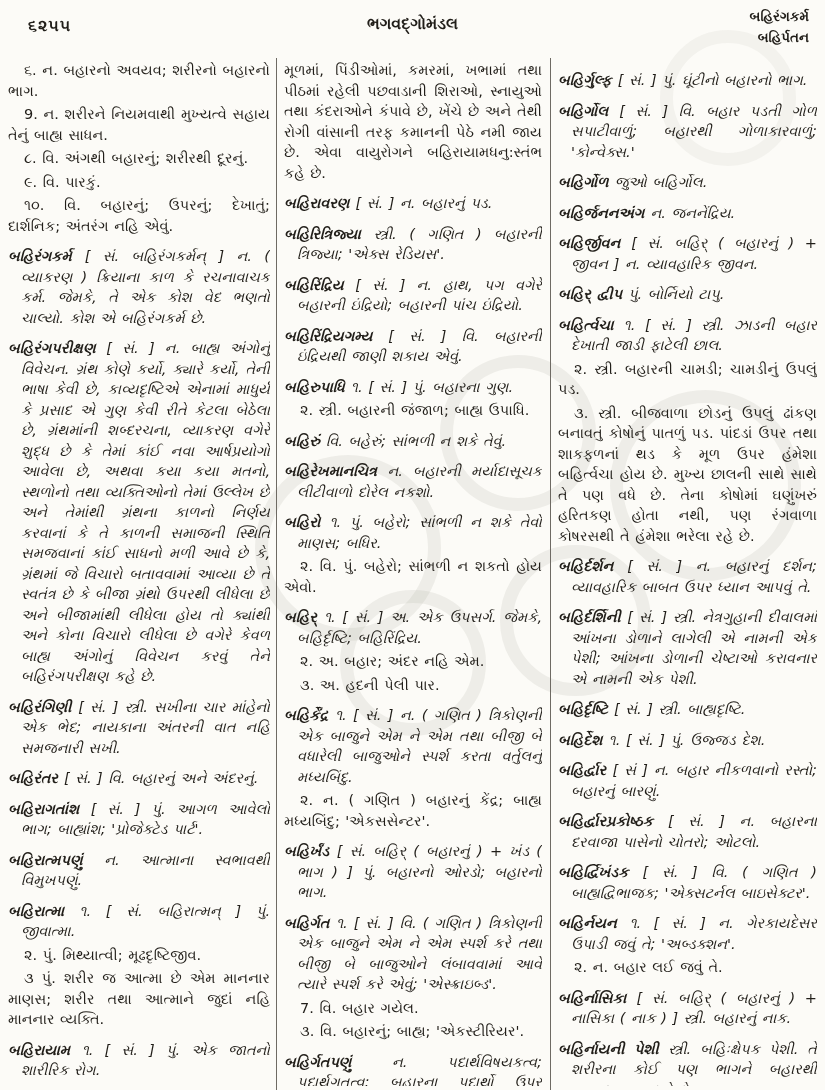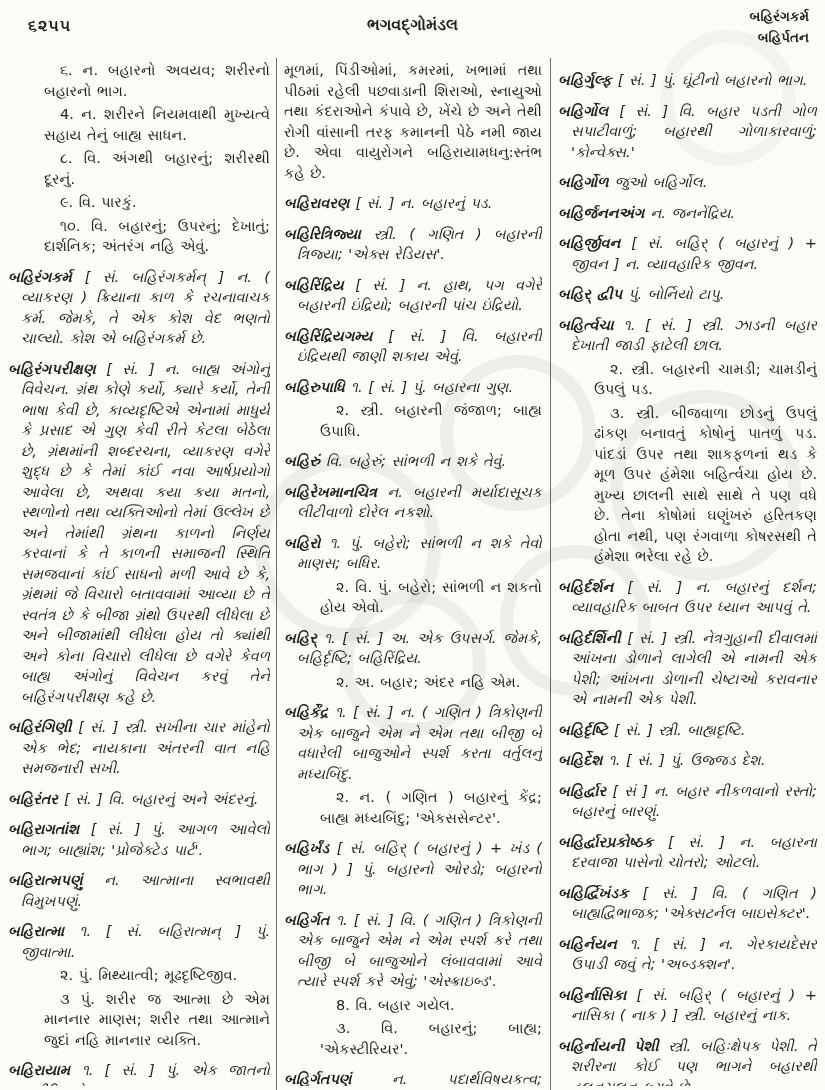--- a/index.html
+++ b/index.html
@@ -29,21 +29,21 @@
   .r5 { left: 500px; top: 545px; width: 125px; height: 125px; }
   .r6 { left: 660px; top: 30px;  width: 110px; height: 110px; border-color: rgba(168,165,156,0.10); }
 
   header { position: absolute; left: 0; top: 0; width: 100%; height: 56px; z-index: 2; }
   .pagenum {
     position: absolute; left: 28px; top: 16px;
     font-size: 16px; font-weight: bold; letter-spacing: 1px;
   }
   .title {
     position: absolute; left: 0; right: 0; top: 15px;
-    text-align: center; font-size: 16px; font-weight: bold;
+    text-align: center; font-size: 16px; font-weight: bold; font-family: Liberation Mono, monospace;
   }
   .guide {
     position: absolute; right: 16px; top: 6px;
     text-align: right; font-size: 13.5px; font-weight: bold; line-height: 21px;
   }
   .guide span { display: block; }
 
   .divider {
     position: absolute; top: 58px; bottom: 0; width: 1px;
     background: #6e6a63; z-index: 2;
@@ -60,21 +60,21 @@
   .c3 { left: 558px; width: 259px; }
 
   p.block {
     margin: 0 0 3px 0;
     font-size: 14.5px;
     line-height: 20.5px;
     text-align: justify;
     word-spacing: 1px;
   }
   p.entry { padding-left: 13px; text-indent: -13px; margin-top: 10px; font-style: italic; }
-  p.sub   { text-indent: 16px; margin-left: 36px; }
+  p.sub   { text-indent: 16px; }
   p.cont  { text-indent: 0; }
   .hw { font-weight: bold; }
 </style>
 </head>
 <body>
 
 <div class="page">
   <div class="ring r1"></div>
   <div class="ring r2"></div>
   <div class="ring r3"></div>
@@ -89,21 +89,21 @@
       <span>બહિરંગકર્મ</span>
       <span>બહિર્પતન</span>
     </span>
   </header>
 
   <div class="divider d1"></div>
   <div class="divider d2"></div>
 
   <div class="col c1">
       <p class="block sub">૬. ન. બહારનો અવયવ; શરીરનો બહારનો ભાગ.</p>
-      <p class="block sub">4. ન. શરીરને નિયમવાથી મુખ્યત્વે સહાય તેનું બાહ્ય સાધન.</p>
+      <p class="block sub">9. ન. શરીરને નિયમવાથી મુખ્યત્વે સહાય તેનું બાહ્ય સાધન.</p>
       <p class="block sub">૮. વિ. અંગથી બહારનું; શરીરથી દૂરનું.</p>
       <p class="block sub">૯. વિ. પારકું.</p>
       <p class="block sub">૧૦. વિ. બહારનું; ઉપરનું; દેખાતું; દાર્શનિક; અંતરંગ નહિ એવું.</p>
       <p class="block entry"><b class="hw">બહિરંગકર્મ </b>[ સં. બહિરંગકર્મન્ ] ન. ( વ્યાકરણ ) ક્રિયાના કાળ કે રચનાવાચક કર્મ. જેમકે, તે એક કોશ વેદ ભણતો ચાલ્યો. કોશ એ બહિરંગકર્મ છે.</p>
       <p class="block entry"><b class="hw">બહિરંગપરીક્ષણ </b>[ સં. ] ન. બાહ્ય અંગોનું વિવેચન. ગ્રંથ કોણે કર્યો, ક્યારે કર્યો, તેની ભાષા કેવી છે, કાવ્યદૃષ્ટિએ એનામાં માધુર્ય કે પ્રસાદ એ ગુણ કેવી રીતે કેટલા બેઠેલા છે, ગ્રંથમાંની શબ્દરચના, વ્યાકરણ વગેરે શુદ્ધ છે કે તેમાં કાંઈ નવા આર્ષપ્રયોગો આવેલા છે, અથવા કયા કયા મતનો, સ્થળોનો તથા વ્યક્તિઓનો તેમાં ઉલ્લેખ છે અને તેમાંથી ગ્રંથના કાળનો નિર્ણય કરવાનાં કે તે કાળની સમાજની સ્થિતિ સમજવાનાં કાંઈ સાધનો મળી આવે છે કે, ગ્રંથમાં જે વિચારો બતાવવામાં આવ્યા છે તે સ્વતંત્ર છે કે બીજા ગ્રંથો ઉપરથી લીધેલા છે અને બીજામાંથી લીધેલા હોય તો ક્યાંથી અને કોના વિચારો લીધેલા છે વગેરે કેવળ બાહ્ય અંગોનું વિવેચન કરવું તેને બહિરંગપરીક્ષણ કહે છે.</p>
       <p class="block entry"><b class="hw">બહિરંગિણી </b>[ સં. ] સ્ત્રી. સખીના ચાર માંહેનો એક ભેદ; નાયકાના અંતરની વાત નહિ સમજનારી સખી.</p>
       <p class="block entry"><b class="hw">બહિરંતર </b>[ સં. ] વિ. બહારનું અને અંદરનું.</p>
       <p class="block entry"><b class="hw">બહિરાગતાંશ </b>[ સં. ] પું. આગળ આવેલો ભાગ; બાહ્યાંશ; 'પ્રોજેક્ટેડ પાર્ટ'.</p>
       <p class="block entry"><b class="hw">બહિરાત્મપણું </b>ન. આત્માના સ્વભાવથી વિમુખપણું.</p>
       <p class="block entry"><b class="hw">બહિરાત્મા </b>૧. [ સં. બહિરાત્મન્ ] પું. જીવાત્મા.</p>
@@ -118,25 +118,26 @@
       <p class="block entry"><b class="hw">બહિરિંદ્રિય </b>[ સં. ] ન. હાથ, પગ વગેરે બહારની ઇંદ્રિયો; બહારની પાંચ ઇંદ્રિયો.</p>
       <p class="block entry"><b class="hw">બહિરિંદ્રિયગમ્ય </b>[ સં. ] વિ. બહારની ઇંદ્રિયથી જાણી શકાય એવું.</p>
       <p class="block entry"><b class="hw">બહિરુપાધિ </b>૧. [ સં. ] પું. બહારના ગુણ.</p>
       <p class="block sub">૨. સ્ત્રી. બહારની જંજાળ; બાહ્ય ઉપાધિ.</p>
       <p class="block entry"><b class="hw">બહિરું </b>વિ. બહેરું; સાંભળી ન શકે તેવું.</p>
       <p class="block entry"><b class="hw">બહિરેખમાનચિત્ર </b>ન. બહારની મર્યાદાસૂચક લીટીવાળો દોરેલ નકશો.</p>
       <p class="block entry"><b class="hw">બહિરો </b>૧. પું. બહેરો; સાંભળી ન શકે તેવો માણસ; બધિર.</p>
       <p class="block sub">૨. વિ. પું. બહેરો; સાંભળી ન શકતો હોય એવો.</p>
       <p class="block entry"><b class="hw">બહિર્ </b>૧. [ સં. ] અ. એક ઉપસર્ગ. જેમકે, બહિર્દૃષ્ટિ; બહિરિંદ્રિય.</p>
       <p class="block sub">૨. અ. બહાર; અંદર નહિ એમ.</p>
+      <p class="block sub">૩. અ. હદની પેલી પાર.</p>
       <p class="block entry"><b class="hw">બહિર્કેંદ્ર </b>૧. [ સં. ] ન. ( ગણિત ) ત્રિકોણની એક બાજુને એમ ને એમ તથા બીજી બે વધારેલી બાજુઓને સ્પર્શ કરતા વર્તુલનું મધ્યબિંદુ.</p>
       <p class="block sub">૨. ન. ( ગણિત ) બહારનું કેંદ્ર; બાહ્ય મધ્યબિંદુ; 'એકસસેન્ટર'.</p>
       <p class="block entry"><b class="hw">બહિર્ખંડ </b>[ સં. બહિર્ ( બહારનું ) + ખંડ ( ભાગ ) ] પું. બહારનો ઓરડો; બહારનો ભાગ.</p>
       <p class="block entry"><b class="hw">બહિર્ગત </b>૧. [ સં. ] વિ. ( ગણિત ) ત્રિકોણની એક બાજુને એમ ને એમ સ્પર્શ કરે તથા બીજી બે બાજુઓને લંબાવવામાં આવે ત્યારે સ્પર્શ કરે એવું; 'એસ્ક્રાઇબ્ડ'.</p>
-      <p class="block sub">8. વિ. બહાર ગયેલ.</p>
+      <p class="block sub">7. વિ. બહાર ગયેલ.</p>
       <p class="block sub">૩. વિ. બહારનું; બાહ્ય; 'એકસ્ટીરિયર'.</p>
       <p class="block entry"><b class="hw">બહિર્ગતપણું </b>ન. પદાર્થવિષયકત્વ; પદાર્થગતત્વ; બહારના પદાર્થો ઉપર ઇંદ્રિયોને રોકવાપણું; 'ઑબ્જેક્ટિવિટિ'.</p>
       <p class="block entry"><b class="hw">બહિર્ગમન </b>[ સં. બહિર્ ( બહાર ) + ગમન ( જવું તે ) ] ન. બહાર જવું તે.</p>
       <p class="block entry"><b class="hw">બહિર્ગામી </b>[ સં. બહિર્ગામિન્ ] વિ. બહાર જતું.</p>
     </div>
   <div class="col c3">
       <p class="block entry"><b class="hw">બહિર્ગુલ્ફ </b>[ સં. ] પું. ઘૂંટીનો બહારનો ભાગ.</p>
       <p class="block entry"><b class="hw">બહિર્ગોલ </b>[ સં. ] વિ. બહાર પડતી ગોળ સપાટીવાળું; બહારથી ગોળાકારવાળું; 'કોન્વેક્સ.'</p>
       <p class="block entry"><b class="hw">બહિર્ગોળ </b>જુઓ બહિર્ગોલ.</p>
       <p class="block entry"><b class="hw">બહિર્જનનઅંગ </b>ન. જનનેંદ્રિય.</p>
@@ -146,17 +147,18 @@
       <p class="block sub">૨. સ્ત્રી. બહારની ચામડી; ચામડીનું ઉપલું પડ.</p>
       <p class="block sub">૩. સ્ત્રી. બીજવાળા છોડનું ઉપલું ઢાંકણ બનાવતું કોષોનું પાતળું પડ. પાંદડાં ઉપર તથા શાકફળનાં થડ કે મૂળ ઉપર હંમેશા બહિર્ત્વચા હોય છે. મુખ્ય છાલની સાથે સાથે તે પણ વધે છે. તેના કોષોમાં ઘણુંખરું હરિતકણ હોતા નથી, પણ રંગવાળા કોષરસથી તે હંમેશા ભરેલા રહે છે.</p>
       <p class="block entry"><b class="hw">બહિર્દર્શન </b>[ સં. ] ન. બહારનું દર્શન; વ્યાવહારિક બાબત ઉપર ધ્યાન આપવું તે.</p>
       <p class="block entry"><b class="hw">બહિર્દર્શિની </b>[ સં. ] સ્ત્રી. નેત્રગુહાની દીવાલમાં આંખના ડોળાને લાગેલી એ નામની એક પેશી; આંખના ડોળાની ચેષ્ટાઓ કરાવનાર એ નામની એક પેશી.</p>
       <p class="block entry"><b class="hw">બહિર્દૃષ્ટિ </b>[ સં. ] સ્ત્રી. બાહ્યદૃષ્ટિ.</p>
       <p class="block entry"><b class="hw">બહિર્દેશ </b>૧. [ સં. ] પું. ઉજ્જડ દેશ.</p>
       <p class="block entry"><b class="hw">બહિર્દ્વાર </b>[ સં ] ન. બહાર નીકળવાનો રસ્તો; બહારનું બારણું.</p>
       <p class="block entry"><b class="hw">બહિર્દ્વારપ્રકોષ્ઠક </b>[ સં. ] ન. બહારના દરવાજા પાસેનો ચોતરો; ઓટલો.</p>
       <p class="block entry"><b class="hw">બહિર્દ્વિખંડક </b>[ સં. ] વિ. ( ગણિત ) બાહ્યદ્વિભાજક; 'એક્સટર્નલ બાઇસેક્ટર'.</p>
       <p class="block entry"><b class="hw">બહિર્નયન </b>૧. [ સં. ] ન. ગેરકાયદેસર ઉપાડી જવું તે; 'અબ્ડક્શન'.</p>
+      <p class="block sub">૨. ન. બહાર લઈ જવું તે.</p>
       <p class="block entry"><b class="hw">બહિર્નાસિકા </b>[ સં. બહિર્ ( બહારનું ) + નાસિકા ( નાક ) ] સ્ત્રી. બહારનું નાક.</p>
       <p class="block entry"><b class="hw">બહિર્નાયની પેશી </b>સ્ત્રી. બહિઃક્ષેપક પેશી. તે શરીરના કોઈ પણ ભાગને બહારથી હલનચલન કરાવે છે.</p>
       <p class="block entry"><b class="hw">બહિર્પતન </b>[ સં. બહિર્ ( બહાર ) + પતન ( પડવું તે ) ] ન. બહાર પડવું તે.</p>
     </div>
 </div>
 
 </body></html>

